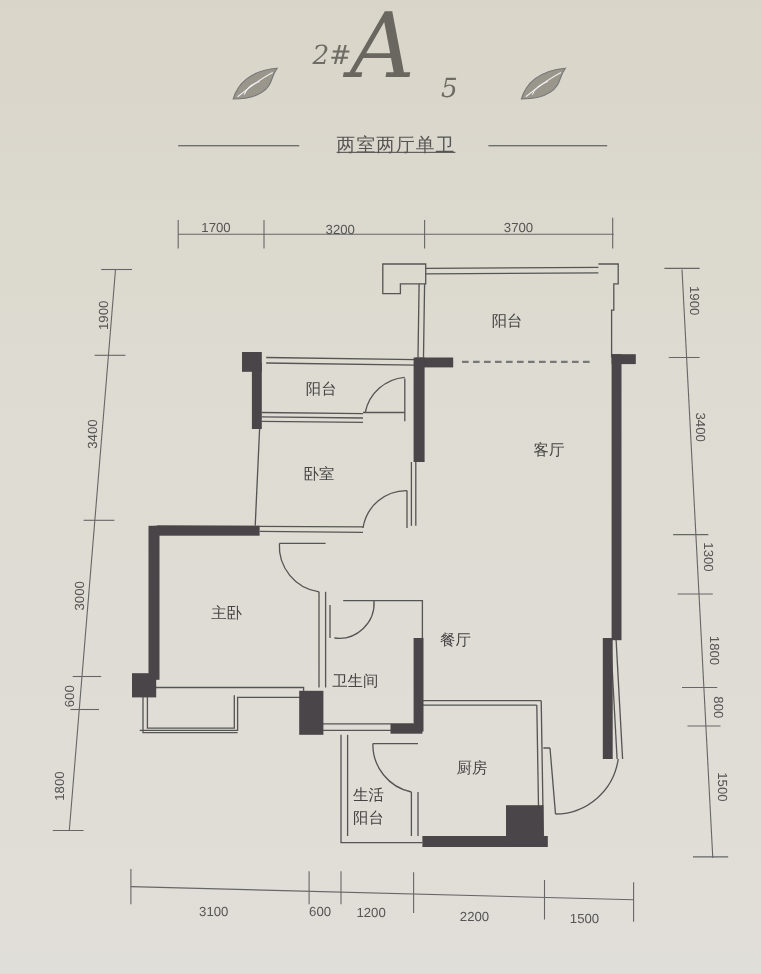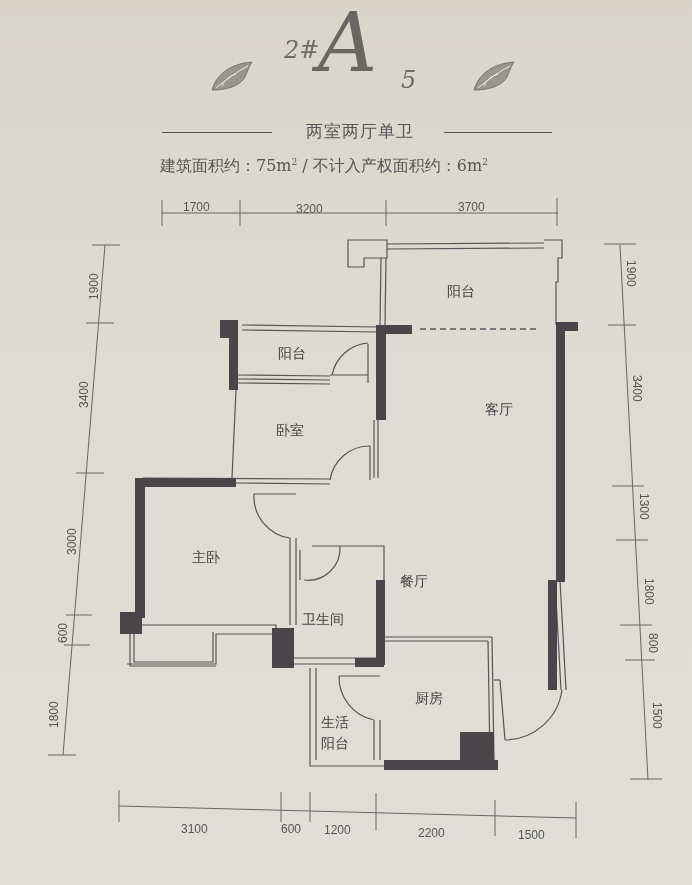--- a/index.html
+++ b/index.html
@@ -15,21 +15,21 @@
   .title .code-suffix{position:absolute;left:401px;top:58px;font-family:"DejaVu Serif",serif;
         font-style:italic;font-size:24px;color:#6f6c66;}
   .leaf{position:absolute;top:48px;width:50px;height:40px;}
   .leaf.left{left:208px;}
   .leaf.right{left:470px;}
   .subtitle-row{position:absolute;left:162px;top:120px;width:390px;height:24px;}
   .subtitle-row .rule{position:absolute;top:12px;height:1px;background:#555;}
   .subtitle-row .rule.l{left:0;width:110px;}
   .subtitle-row .rule.r{left:282px;width:108px;}
   .subtitle{position:absolute;left:120px;top:0;width:156px;text-align:center;
-        font-family:"DejaVu Serif",serif;font-size:17px;color:#555;letter-spacing:1px;}
+        font-family:"DejaVu Serif",serif;font-size:17px;color:#555;letter-spacing:1px;text-decoration:underline;}
   .area-line{position:absolute;left:160px;top:156px;width:420px;
         font-family:"DejaVu Serif",serif;font-size:16px;color:#555;white-space:nowrap;}
   .area-line sup{font-size:9px;}
   svg.plan{position:absolute;left:0;top:0;}
   .dim{font-family:"Liberation Sans",sans-serif;font-size:12px;fill:#555;}
   .room{font-family:"DejaVu Sans",sans-serif;font-size:14px;fill:#444;}
 </style>
 </head>
 <body>
 
@@ -50,23 +50,20 @@
       <path d="M14 30 C16 24 22 20 28 18" stroke="#eee" stroke-width="1" fill="none"></path>
     </svg>
   </div>
 
   <div class="subtitle-row">
     <div class="rule l"></div>
     <div class="subtitle">两室两厅单卫</div>
     <div class="rule r"></div>
   </div>
 
-  <div class="area-line">
-    <span>建筑面积约：</span><span>75m</span><sup>2</sup><span> / </span><span>不计入产权面积约：</span><span>6m</span><sup>2</sup>
-  </div>
 
   <svg class="plan" width="692" height="885" viewBox="0 0 692 885">
 
     <g stroke="#666" stroke-width="1" fill="none">
 
       <line x1="162" y1="213" x2="558" y2="213"></line>
       <line x1="162" y1="200" x2="162" y2="226"></line>
       <line x1="240" y1="200" x2="240" y2="226"></line>
       <line x1="386" y1="200" x2="386" y2="226"></line>
       <line x1="557" y1="198" x2="557" y2="226"></line>

